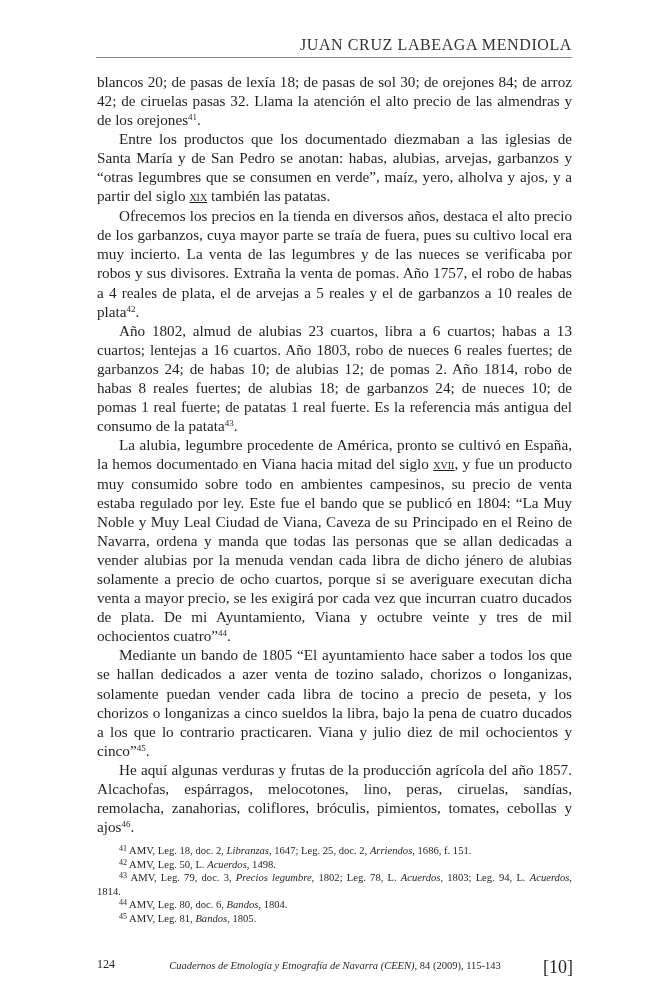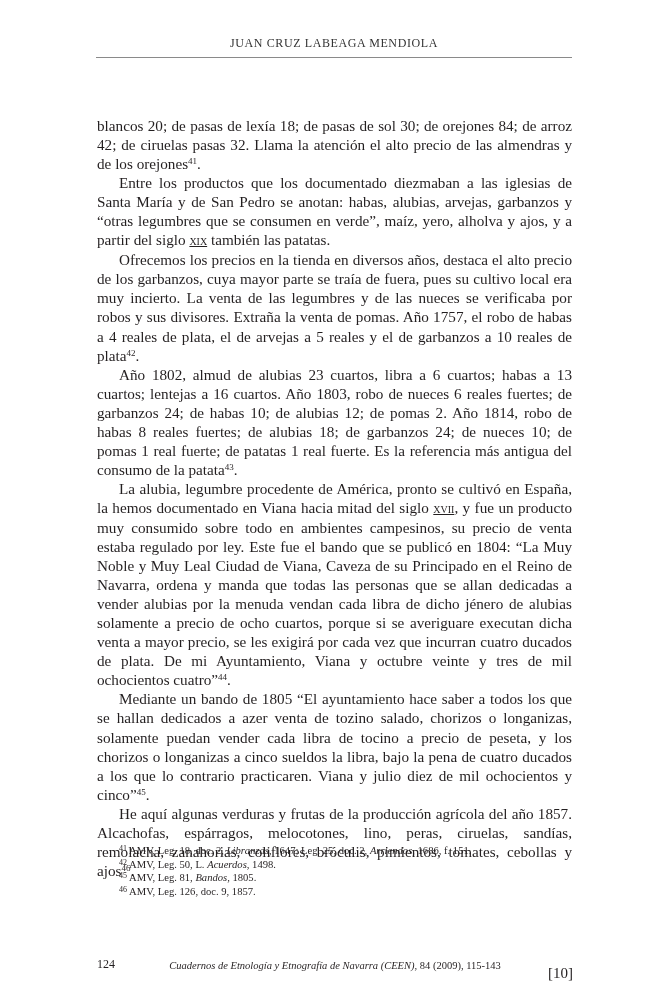--- a/index.html
+++ b/index.html
@@ -1,57 +1,58 @@
 <!DOCTYPE html>
 <html><head>
 <meta charset="utf-8">
 <style>
   html, body { margin: 0; padding: 0; background: #ffffff; }
   body { width: 645px; height: 1000px; position: relative; overflow: hidden;
          font-family: "Liberation Serif", "DejaVu Serif", serif; color: #231f20; }
-  .running-head { position: absolute; left: 96px; width: 476px; top: 36px; text-align: center;
-                  font-size: 12px; letter-spacing: 0.6px; color: #333; }
+  .running-head { position: absolute; left: 96px; width: 476px; top: 36px; text-align: right;
+                  font-size: 16px; letter-spacing: 0.6px; color: #333; }
   .head-rule { position: absolute; left: 96px; width: 476px; top: 57px; height: 0;
                border-top: 1.5px solid #8a8a8a; }
   .body-text { position: absolute; left: 97px; width: 475px; top: 72px;
                font-size: 15.2px; line-height: 19.05px; text-align: justify; hyphens: manual; }
   .body-text p { margin: 0; text-indent: 22px; }
-  .body-text p.noindent { text-indent: 0; margin-top: 44px; }
+  .body-text p.noindent { text-indent: 0; }
   sup { font-size: 9px; line-height: 0; vertical-align: 5px; }
   .sc { font-variant: small-caps; text-transform: lowercase; font-size: 14px; text-decoration: underline; }
   .notes { position: absolute; left: 97px; width: 475px; top: 844px;
            font-size: 10.6px; line-height: 13.6px; text-align: justify; }
   .notes p { margin: 0; text-indent: 22px; }
   .notes sup { font-size: 8px; vertical-align: 3px; }
   .footer { position: absolute; left: 97px; width: 476px; top: 957px; height: 20px; }
   .footer .pnum { position: absolute; left: 0; top: 0; font-size: 12px; }
   .footer .journal { position: absolute; left: 0; right: 0; top: 3px; text-align: center; font-size: 10.5px; }
   .footer .journal i { font-style: italic; }
-  .footer .bracket { position: absolute; right: 0; top: 8px; font-size: 15px; }
+  .footer .bracket { position: absolute; right: 0; top: 0; font-size: 18px; }
 </style>
 </head>
 <body>
 
 <div class="running-head">JUAN CRUZ LABEAGA MENDIOLA</div>
 <div class="head-rule"></div>
 
 <div class="body-text" id="body-text">
     <p class="noindent"><span>blancos 20; de pasas de lexía 18; de pasas de sol 30; de orejones 84; de arroz 42; de ciruelas pasas 32. Llama la atención el alto precio de las almendras y de los orejones</span><sup>41</sup><span>.</span></p>
     <p><span>Entre los productos que los documentado diezmaban a las iglesias de Santa María y de San Pedro se anotan: habas, alubias, arvejas, garbanzos y “otras legumbres que se consumen en verde”, maíz, yero, alholva y ajos, y a partir del siglo </span><span class="sc">XIX</span><span> también las patatas.</span></p>
     <p><span>Ofrecemos los precios en la tienda en diversos años, destaca el alto precio de los garbanzos, cuya mayor parte se traía de fuera, pues su cultivo local era muy incierto. La venta de las legumbres y de las nueces se verificaba por robos y sus divisores. Extraña la venta de pomas. Año 1757, el robo de habas a 4 reales de plata, el de arvejas a 5 reales y el de garbanzos a 10 reales de plata</span><sup>42</sup><span>.</span></p>
     <p><span>Año 1802, almud de alubias 23 cuartos, libra a 6 cuartos; habas a 13 cuartos; lentejas a 16 cuartos. Año 1803, robo de nueces 6 reales fuertes; de garbanzos 24; de habas 10; de alubias 12; de pomas 2. Año 1814, robo de habas 8 reales fuertes; de alubias 18; de garbanzos 24; de nueces 10; de pomas 1 real fuerte; de patatas 1 real fuerte. Es la referencia más antigua del consumo de la patata</span><sup>43</sup><span>.</span></p>
     <p><span>La alubia, legumbre procedente de América, pronto se cultivó en España, la hemos documentado en Viana hacia mitad del siglo </span><span class="sc">XVII</span><span>, y fue un producto muy consumido sobre todo en ambientes campesinos, su precio de venta estaba regulado por ley. Este fue el bando que se publicó en 1804: “La Muy Noble y Muy Leal Ciudad de Viana, Caveza de su Principado en el Reino de Navarra, ordena y manda que todas las personas que se allan dedicadas a vender alubias por la menuda vendan cada libra de dicho jénero de alubias solamente a precio de ocho cuartos, porque si se averiguare executan dicha venta a mayor precio, se les exigirá por cada vez que incurran cuatro ducados de plata. De mi Ayuntamiento, Viana y octubre veinte y tres de mil ochocientos cuatro”</span><sup>44</sup><span>.</span></p>
     <p><span>Mediante un bando de 1805 “El ayuntamiento hace saber a todos los que se hallan dedicados a azer venta de tozino salado, chorizos o longanizas, solamente puedan vender cada libra de tocino a precio de peseta, y los chorizos o longanizas a cinco sueldos la libra, bajo la pena de cuatro ducados a los que lo contrario practicaren. Viana y julio diez de mil ochocientos y cinco”</span><sup>45</sup><span>.</span></p>
     <p><span>He aquí algunas verduras y frutas de la producción agrícola del año 1857. Alcachofas, espárragos, melocotones, lino, peras, ciruelas, sandías, remolacha, zanahorias, coliflores, bróculis, pimientos, tomates, cebollas y ajos</span><sup>46</sup><span>.</span></p>
   </div>
 
 <div class="notes" id="notes">
     <p><sup>41</sup> <span>AMV, Leg. 18, doc. 2, </span><i>Libranzas</i><span>, 1647; Leg. 25, doc. 2, </span><i>Arriendos</i><span>, 1686, f. 151.</span></p>
     <p><sup>42</sup> <span>AMV, Leg. 50, L. </span><i>Acuerdos</i><span>, 1498.</span></p>
+    <p><sup>43</sup> <span>AMV, Leg. 79, doc. 3, </span><i>Precios legumbre</i><span>, 1802; Leg. 78, L. </span><i>Acuerdos</i><span>, 1803; Leg. 94, L. </span><i>Acuerdos</i><span>, 1814.</span></p>
+    <p><sup>44</sup> <span>AMV, Leg. 80, doc. 6, </span><i>Bandos</i><span>, 1804.</span></p>
     <p><sup>45</sup> <span>AMV, Leg. 81, </span><i>Bandos</i><span>, 1805.</span></p>
-    <p><sup>46</sup> <span>AMV, Leg. 126, doc. 9, 1857.</span></p>
   </div>
 
 <div class="footer">
   <span class="pnum">124</span>
   <span class="journal"><i>Cuadernos de Etnología y Etnografía de Navarra (CEEN)</i><span>, 84 (2009), 115-143</span></span>
   <span class="bracket">[10]</span>
 </div>
 
 </body></html>

